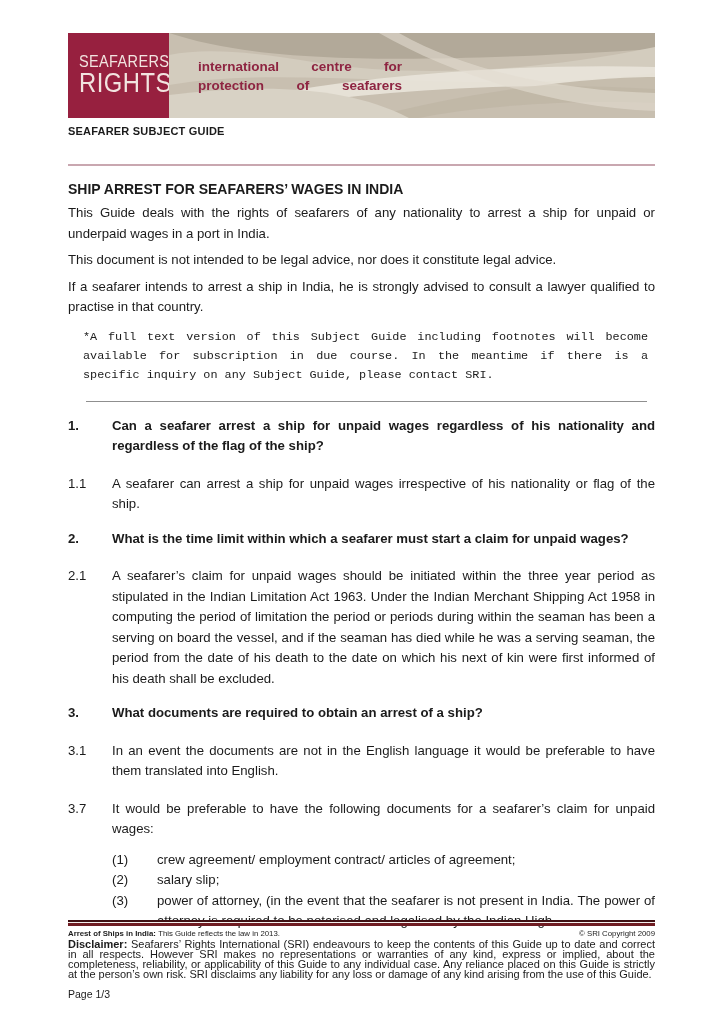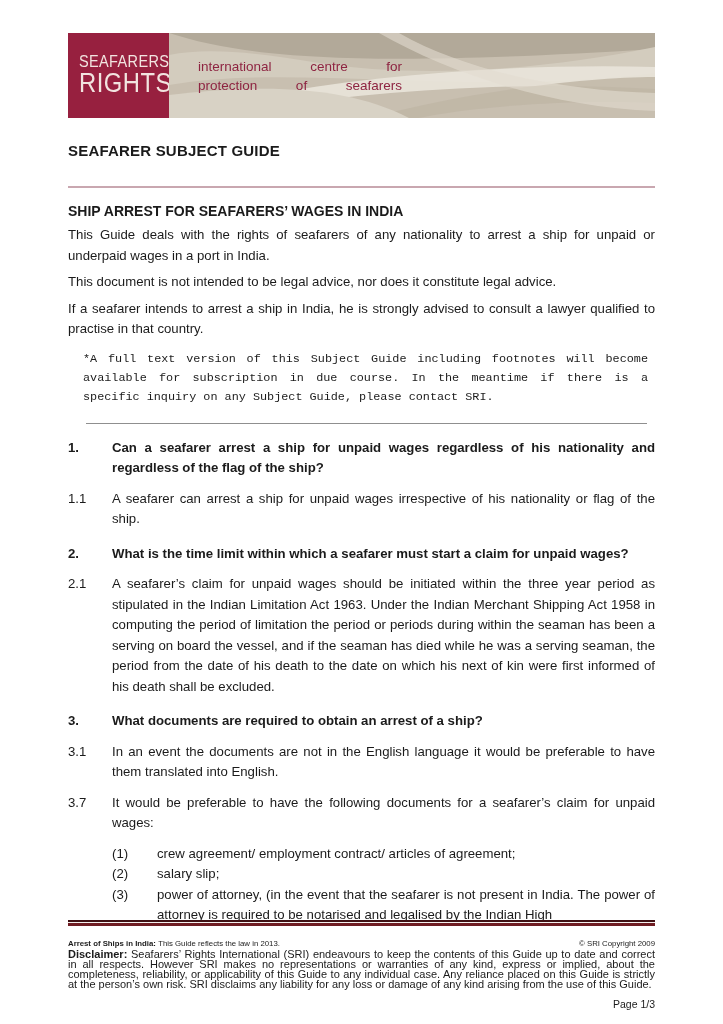--- a/index.html
+++ b/index.html
@@ -45,39 +45,40 @@
     margin-top: -3px;
     transform: scaleX(0.88);
     transform-origin: left center;
     white-space: nowrap;
   }
   .banner-art {
     flex: 1;
     position: relative;
     overflow: hidden;
     background: #22c55e;
+    font-weight: bold;
   }
   .banner-art svg { position: absolute; inset: 0; width: 100%; height: 100%; }
   .tagline {
     position: absolute;
     left: 29px;
     top: 50%;
     transform: translateY(-50%);
     width: 204px;
     color: #8E2441;
     font-size: 13.5px;
     line-height: 19px;
   }
   .tagline div { text-align: justify; text-align-last: justify; }
 
   
   .doc-label {
-    margin-top: 24px;
+    margin-top: 7px;
     font-weight: bold;
-    font-size: 15px;
+    font-size: 11px;
     letter-spacing: 0.2px;
   }
   .rule-pink {
     border: none;
     border-top: 2px solid #C9A7B0;
     margin-top: 27px;
   }
   .title {
     margin-top: 15px;
     font-weight: bold;
@@ -104,21 +105,21 @@
     border-top: 1px solid #8F8F8F;
     margin: 16px 8px 0 18px;
   }
 
   .sec-head, .sec-item {
     display: flex;
     font-size: 13.2px;
     line-height: 20.5px;
   }
   .sec-head { font-weight: bold; margin-top: 14px; }
-  .sec-item { margin-top: 10px; }
+  .sec-item { margin-top: 17px; }
   .num { width: 44px; flex-shrink: 0; }
   .txt { flex: 1; text-align: justify; }
 
   .sub-list { margin-left: 44px; margin-top: 10px; }
   .sub-item {
     display: flex;
     font-size: 13.2px;
     line-height: 20.5px;
   }
   .subnum { width: 45px; flex-shrink: 0; }
@@ -131,30 +132,29 @@
     top: 920px;
   }
   .f-rule-thin { height: 1.5px; background: #3F1013; }
   .f-rule-gap { height: 1px; background: #f3efed; }
   .f-rule-thick { height: 3px; background: #6F1C22; }
   .f-line1 {
     display: flex;
     justify-content: space-between;
     font-size: 7.8px;
     line-height: 11px;
-    margin-top: 12px;
+    margin-top: 2px;
     align-items: flex-end;
   }
   .f-disc {
     font-size: 11px;
     line-height: 10px;
     text-align: justify;
   }
   .f-page {
-    text-align: right;
     font-size: 10.5px;
     margin-top: 9px;
   }
   b { font-weight: bold; }
 </style>
 </head>
 <body>
 
 <div class="page">
   <div class="inner">

